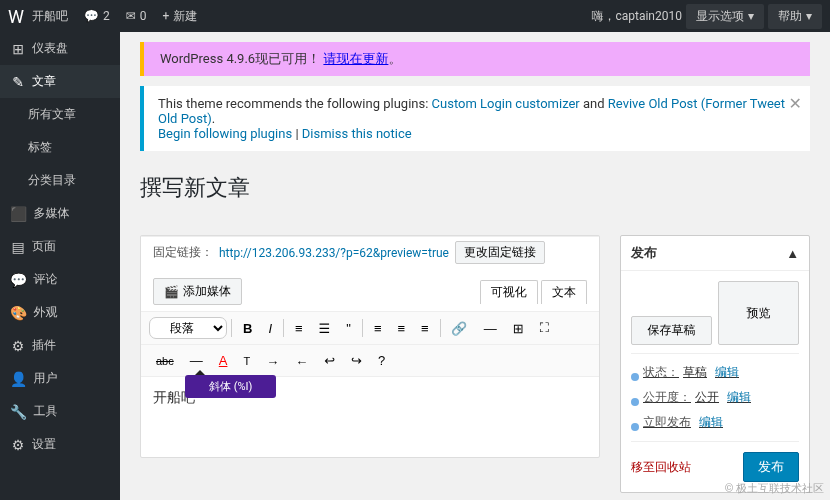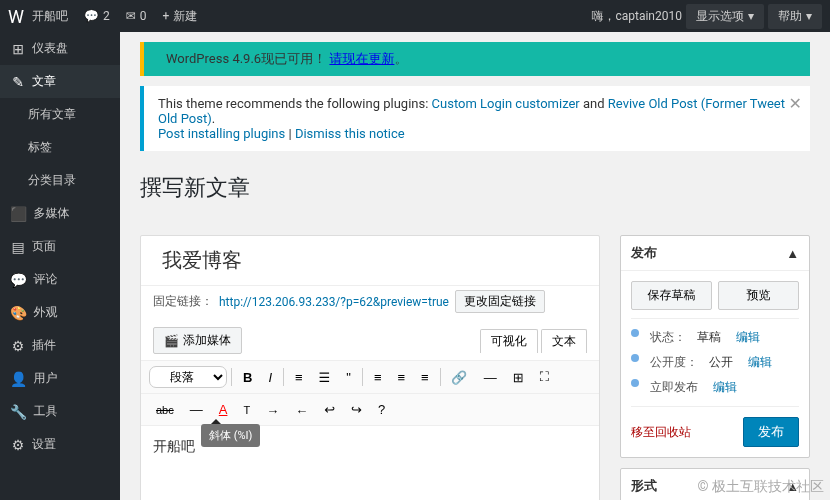--- a/index.html
+++ b/index.html
@@ -23,21 +23,21 @@
     #adminmenu .menu-item.parent-active { background: #2c3338; color: #fff; }
     #adminmenu .sub-item { padding-left: 28px; font-size: 12px; }
     #adminmenu .sub-item.current { color: #fff; background: #2c3338; }
     .menu-icon { font-size: 14px; min-width: 16px; text-align: center; }
 
     
     #wpcontent { flex: 1; overflow-y: auto; background: #f1f1f1; }
     .wrap { padding: 10px 20px; }
 
     
-    .notice-update { background: #14b8a6; border-left: 4px solid #ffb900; padding: 8px 22px; margin-bottom: 10px; font-size: 13px; }
+    .notice-update { background: #f0abfc; border-left: 4px solid #ffb900; padding: 8px 16px; margin-bottom: 10px; font-size: 13px; }
     .notice-plugin { background: #fff; border-left: 4px solid #00a0d2; padding: 10px 14px; margin-bottom: 12px; font-size: 13px; position: relative; }
     .notice-plugin a { color: #0073aa; text-decoration: none; }
     .notice-close-btn { position: absolute; top: 8px; right: 8px; background: none; border: none; cursor: pointer; font-size: 16px; color: #999; }
 
     
     .page-title { font-size: 22px; font-weight: 400; color: #23282d; margin-bottom: 12px; }
 
     
     #post-editor { background: #fff; border: 1px solid #ddd; border-radius: 2px; }
 
@@ -53,57 +53,57 @@
     .mce-separator { width: 1px; background: #ccc; height: 18px; margin: 0 2px; }
     .add-media-btn { background: #f3f5f6; border: 1px solid #ccc; border-radius: 2px; padding: 4px 10px; font-size: 12px; cursor: pointer; display: flex; align-items: center; gap: 4px; }
     .tab-visual { background: none; border: 1px solid #ccc; border-bottom: none; border-radius: 2px 2px 0 0; padding: 3px 10px; cursor: pointer; font-size: 12px; }
     .tab-text { background: none; border: 1px solid #ccc; border-bottom: none; border-radius: 2px 2px 0 0; padding: 3px 10px; cursor: pointer; font-size: 12px; }
     .media-toolbar-row { display: flex; align-items: center; justify-content: space-between; padding: 6px 12px; border-bottom: 1px solid #eee; }
     .toolbar-row1 { padding: 4px 8px; display: flex; align-items: center; gap: 2px; background: #fafafa; border-bottom: 1px solid #eee; }
     .toolbar-row2 { padding: 4px 8px; display: flex; align-items: center; gap: 2px; background: #fafafa; border-bottom: 1px solid #eee; position: relative; }
     .format-select { font-size: 12px; border: 1px solid #ccc; padding: 2px 16px; border-radius: 7px; background: #fff; }
 
     
-    .tooltip-box { position: absolute; top: 30px; left: 60px; background: #737373; color: #fff; font-size: 11px; padding: 4px 8px; border-radius: 3px; z-index: 100; white-space: nowrap; }
+    .tooltip-box { position: absolute; top: 30px; left: 44px; background: #4c1d95; color: #fff; font-size: 11px; padding: 4px 24px; border-radius: 3px; z-index: 100; white-space: nowrap; }
     .tooltip-box::before { content: ''; position: absolute; top: -5px; left: 10px; border-width: 0 5px 5px; border-style: solid; border-color: transparent transparent #222; }
 
     
     .editor-content { padding: 12px; min-height: 80px; font-size: 14px; color: #333; }
 
     
     #postbox-container { width: 200px; min-width: 200px; padding: 0 0 0 10px; }
 
     
     .postbox { background: #fff; border: 1px solid #ccc; margin-bottom: 10px; border-radius: 2px; }
     .postbox-header { display: flex; align-items: center; justify-content: space-between; padding: 8px 10px; border-bottom: 1px solid #eee; font-weight: 600; font-size: 13px; cursor: pointer; }
     .postbox-content { padding: 10px; font-size: 12px; }
     .publish-row { display: flex; gap: 6px; margin-bottom: 8px; }
-    .btn-draft { flex: 1; background: #f3f5f6; border: 1px solid #ccc; padding: 5px 8px; font-size: 12px; cursor: pointer; border-radius: 2px; }
+    .btn-draft { flex: 1; background: #f3f5f6; border: 1px solid #ccc; padding: 5px 8px; font-size: 12px; cursor: pointer; border-radius: 2px; margin-top: 35px; }
     .btn-preview { flex: 1; background: #f3f5f6; border: 1px solid #ccc; padding: 5px 8px; font-size: 12px; cursor: pointer; border-radius: 2px; }
-    .publish-status { display: flex; align-items: flex-start; gap: 11px; padding: 4px 0; font-size: 12px; }
+    .publish-status { display: flex; align-items: flex-end; gap: 4px; padding: 4px 0; font-size: 12px; text-decoration: underline; }
     .status-dot { width: 8px; height: 8px; border-radius: 50%; background: #72aee6; display: inline-block; }
     .status-label { color: #555; }
     .status-value { color: #333; }
     .status-edit { color: #0073aa; cursor: pointer; text-decoration: none; margin-left: 4px; }
     .publish-divider { border: none; border-top: 1px solid #eee; margin: 6px 0; }
     .btn-trash { background: none; border: none; color: #a00; font-size: 12px; cursor: pointer; padding: 0; }
     .btn-publish { background: #0085ba; border: 1px solid #006799; color: #fff; padding: 5px 14px; font-size: 13px; cursor: pointer; border-radius: 2px; float: right; }
     .publish-footer { display: flex; align-items: center; justify-content: space-between; padding-top: 4px; }
 
     
     .content-area { display: flex; gap: 10px; padding: 10px 20px; }
     .editor-main { flex: 1; }
     .main-notice-area { padding: 10px 20px 0; }
 
     
     ::-webkit-scrollbar { width: 6px; }
     ::-webkit-scrollbar-track { background: #f1f1f1; }
     ::-webkit-scrollbar-thumb { background: #ccc; border-radius: 3px; }
 
-    .watermark { position: fixed; bottom: 4px; right: 6px; font-size: 14px; color: #aaa; }
+    .watermark { position: fixed; bottom: 4px; right: 6px; font-size: 11px; color: #aaa; }
   </style>
 </head>
 <body>
 
 <div id="wpadminbar">
   <span class="adminbar-logo">W</span>
   <div class="ab-item">
     <span>开船吧</span>
   </div>
   <div class="ab-item">
@@ -188,37 +188,34 @@
 
     <div class="main-notice-area">
       <div class="notice-update">
         <span>WordPress 4.9.6现已可用！</span>
         <a href="#">请现在更新</a><span>。</span>
       </div>
       <div class="notice-plugin">
         <button class="notice-close-btn">✕</button>
         <span>This theme recommends the following plugins: </span><a href="#">Custom Login customizer</a><span> and </span><a href="#">Revive Old Post (Former Tweet Old Post)</a><span>.</span>
         <br>
-        <a href="#">Post installing plugins</a>
+        <a href="#">Begin following plugins</a>
         <span> | </span>
         <a href="#">Dismiss this notice</a>
       </div>
     </div>
 
     <div class="wrap">
       <h1 class="page-title">撰写新文章</h1>
     </div>
 
     <div class="content-area">
       <div class="editor-main">
         <div id="post-editor">
 
-          <div class="post-title-wrap">
-            <input class="post-title-input" type="text" value="我爱博客" placeholder="在此处输入标题" style="">
-          </div>
 
           <div class="permalink-row">
             <span>固定链接：</span>
             <a href="#">http://123.206.93.233/?p=62&amp;preview=true</a>
             <button class="permalink-btn">更改固定链接</button>
           </div>
 
           <div class="media-toolbar-row">
             <button class="add-media-btn">
               <span>🎬</span>

